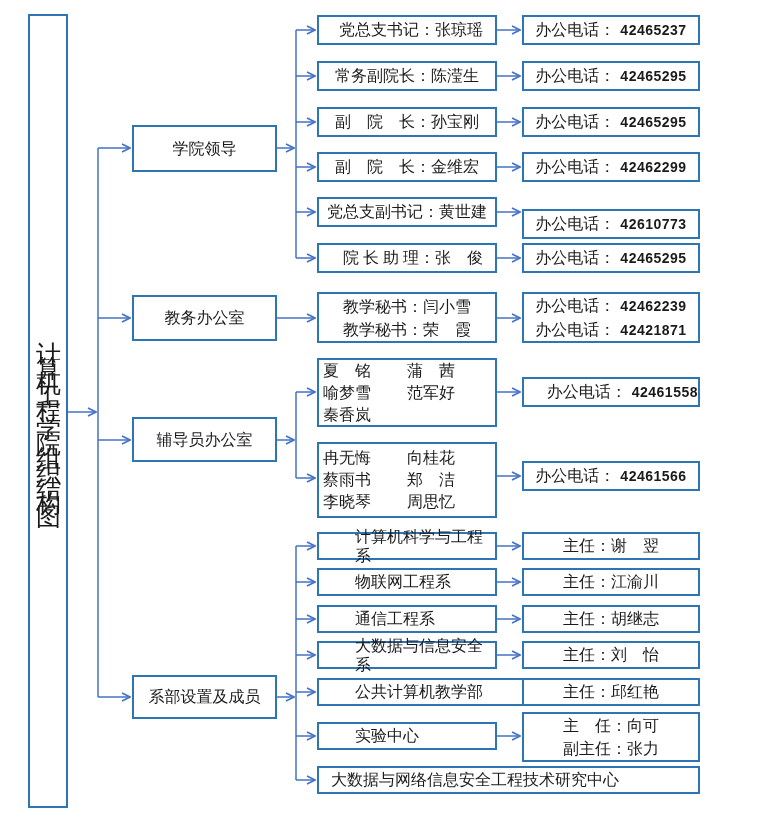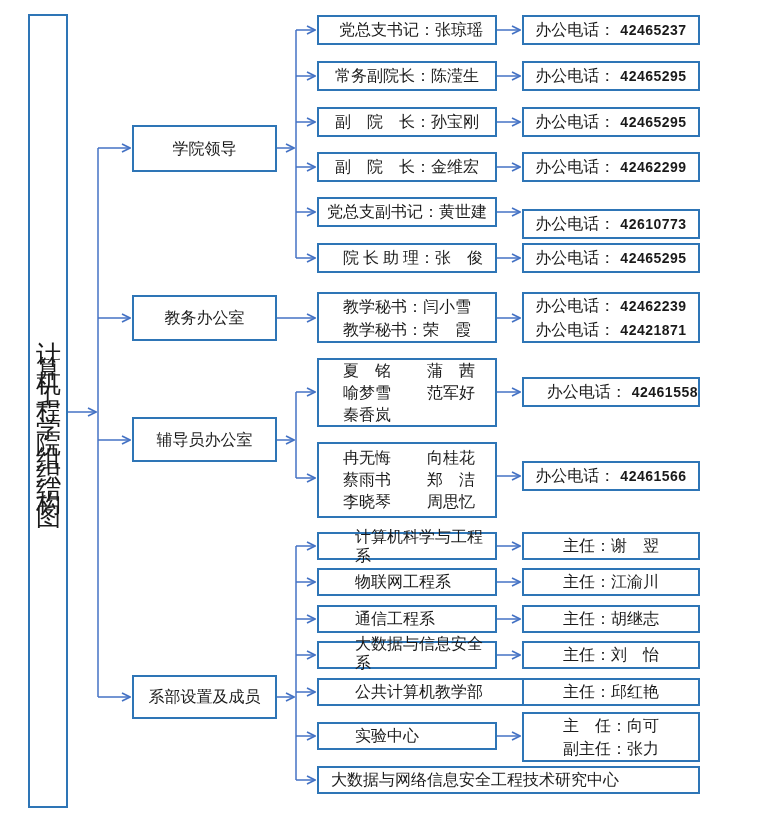--- a/index.html
+++ b/index.html
@@ -6,21 +6,21 @@
   #stage{position:relative;width:757px;height:823px;background:#fff;overflow:hidden;
          font-family:"Liberation Serif", serif;color:#1a1a1a;}
   svg.wires{position:absolute;left:0;top:0;width:757px;height:823px;}
   .box{position:absolute;box-sizing:border-box;border:2px solid #2E75B6;background:#fff;
        display:flex;align-items:center;justify-content:center;font-size:16px;line-height:1.2;}
   .la{justify-content:flex-start;padding-left:36px;}
   .col{flex-direction:column;justify-content:center;align-items:center;}
   .colL{flex-direction:column;justify-content:center;align-items:stretch;}
   .pline{line-height:23px;white-space:nowrap;}
   .num{font-family:Liberation Sans, sans-serif;font-weight:700;font-size:14px;margin-left:5px;letter-spacing:.5px;}
-  .nrow{display:flex;padding-left:24px;line-height:22px;}
+  .nrow{display:flex;padding-left:4px;line-height:22px;}
   .nrow span:first-child{width:84px;flex:0 0 auto;}
   .vtitle{writing-mode:vertical-rl;text-orientation:upright;letter-spacing:15px;
           font-size:25px;white-space:nowrap;}
 </style>
 </head>
 <body>
 
 <div id="stage">
 
   <svg class="wires" viewBox="0 0 757 823" xmlns="http://www.w3.org/2000/svg">
@@ -198,21 +198,21 @@
     <span>主任：江渝川</span>
   </div>
 
   <div class="box la" style="left:317px;top:605px;width:180px;height:28px;">
     <span>通信工程系</span>
   </div>
   <div class="box" style="left:522px;top:605px;width:178px;height:28px;">
     <span>主任：胡继志</span>
   </div>
 
-  <div class="box la" style="left:317px;top:641px;width:180px;height:28px;font-family:Liberation Mono, monospace;">
+  <div class="box la" style="left:317px;top:641px;width:180px;height:28px;">
     <span>大数据与信息安全系</span>
   </div>
   <div class="box" style="left:522px;top:641px;width:178px;height:28px;">
     <span>主任：刘　怡</span>
   </div>
 
   <div class="box la" style="left:317px;top:678px;width:211px;height:28px;text-align:center;">
     <span>公共计算机教学部</span>
   </div>
   <div class="box" style="left:522px;top:678px;width:178px;height:28px;">

